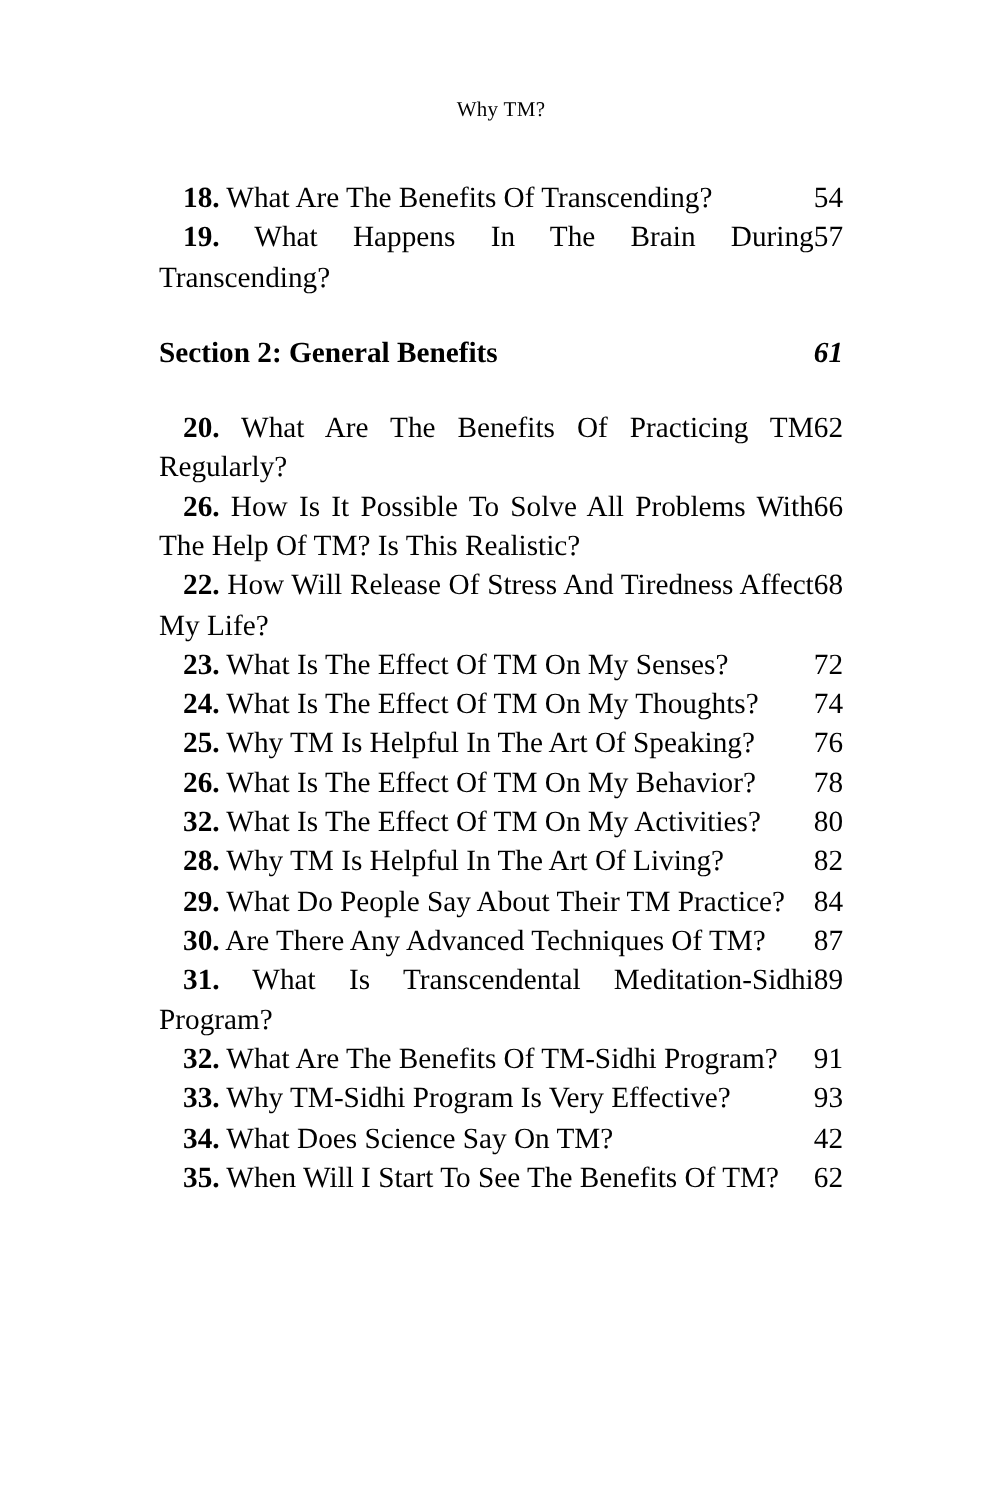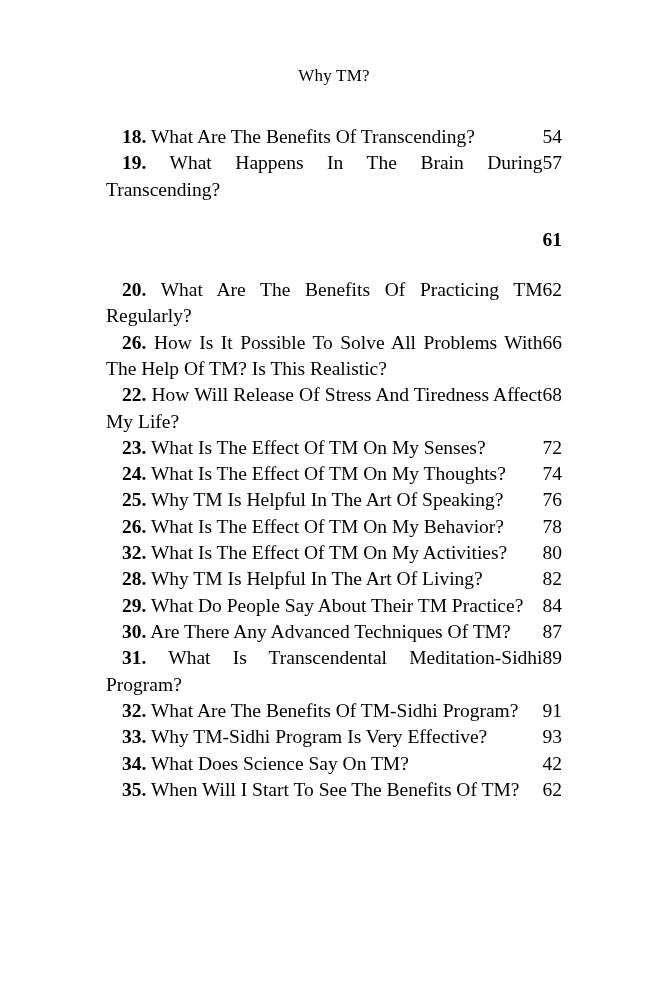--- a/index.html
+++ b/index.html
@@ -17,21 +17,21 @@
   }
   .page {
     width: 668px;
     height: 1000px;
     box-sizing: border-box;
     padding: 0;
     position: relative;
   }
   .running-head {
     text-align: center;
-    font-size: 17px;
+    font-size: 14px;
     margin-top: 66px;
     letter-spacing: 0.2px;
   }
   .content {
     margin: 0 auto;
     width: 456px;
     padding-top: 38px;
   }
   .entry {
     font-size: 19.5px;
@@ -54,20 +54,21 @@
   .section-head {
     font-size: 19.5px;
     font-weight: bold;
     margin-top: 26px;
     margin-bottom: 26px;
     overflow: hidden;
   }
   .section-head .sec-pg {
     float: right;
     font-weight: bold;
+    font-style: italic;
   }
   .entry.wrap {
     text-align: justify;
   }
 </style>
 </head>
 <body>
 
 <div class="page">
 
@@ -83,20 +84,21 @@
       </div>
       <div class="entry wrap">
         <span class="pg">57</span>
         <span class="num">19.</span>
         <span class="title">What Happens In The Brain During Transcending?</span>
       </div>
     </div>
 
     <div class="section-head">
       <span class="sec-pg">61</span>
+      <span>Section 2: General Benefits</span>
     </div>
 
     <div>
 
       <div class="entry wrap">
         <span class="pg">62</span>
         <span class="num">20.</span>
         <span class="title">What Are The Benefits Of Practicing TM Regularly?</span>
       </div>
 

